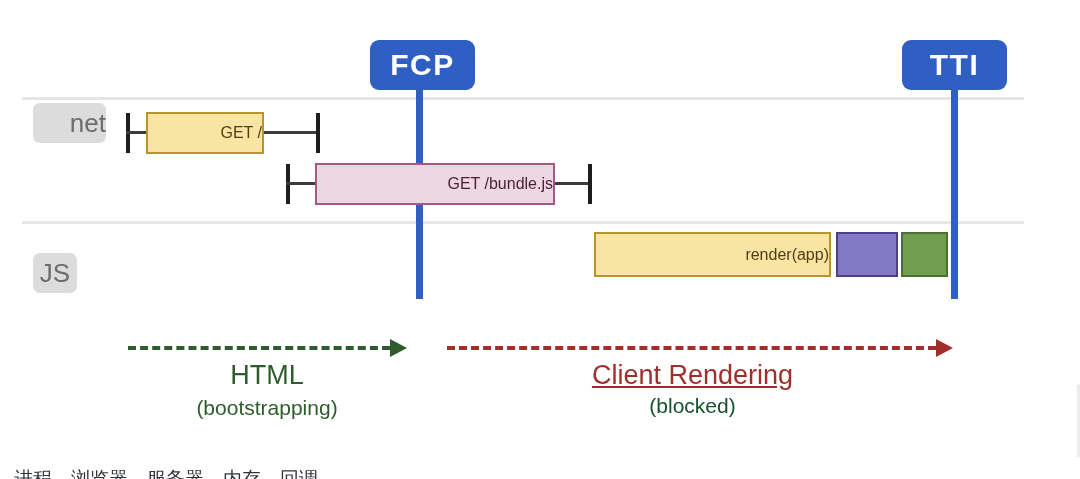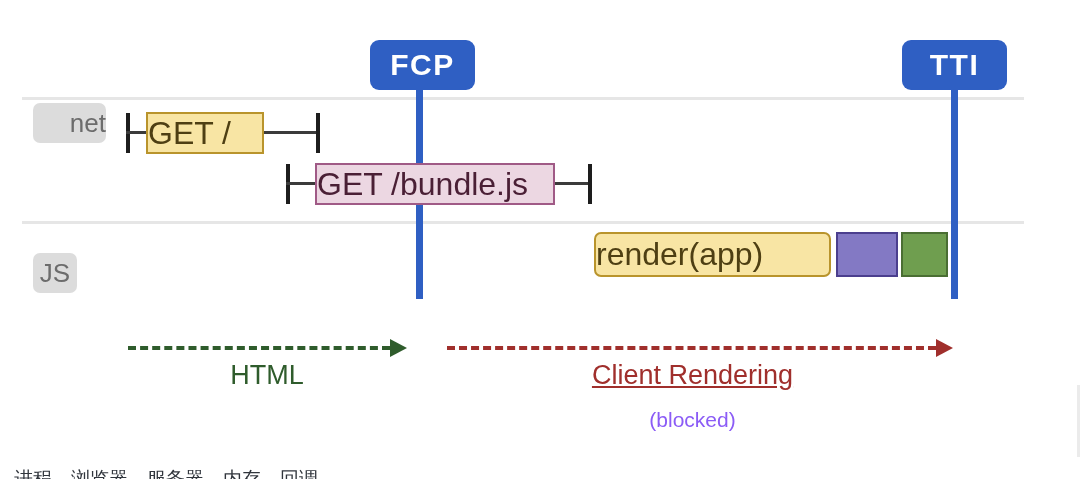--- a/index.html
+++ b/index.html
@@ -61,23 +61,24 @@
     box-sizing: border-box;
   }
 
   
   .bar {
     position: absolute;
     box-sizing: border-box;
     border: 2px solid;
     display: flex;
     align-items: center;
-    justify-content: flex-start;
-    font-size: 32px;
-    white-space: nowrap;
+    justify-content: flex-end;
+    font-size: 16px;
+    white-space: nowrap;
+    padding-left: 7px;
   }
   .whisker-stem {
     position: absolute;
     height: 3px;
     background: #3b3b3b;
   }
   .whisker-cap {
     position: absolute;
     width: 4px;
     background: #1d1d1d;
@@ -182,42 +183,43 @@
   <div class="whisker-cap" style="left:286px; top:164px; height:40px;"></div>
   <div class="whisker-stem" style="left:286px; top:182px; width:31px;"></div>
   <div class="whisker-stem" style="left:553px; top:182px; width:39px;"></div>
   <div class="whisker-cap" style="left:588px; top:164px; height:40px;"></div>
   <div class="bar" style="left:315px; top:163px; width:240px; height:42px;
               background:#ecd7e2; border-color:#a05a86; color:#4a1f35;">
     <span>GET /bundle.js</span>
   </div>
 
   <div class="bar" style="left:594px; top:232px; width:237px; height:45px;
-              background:#f8e5a4; border-color:#b9942c; color:#4e3f13;border-radius:7px;">
+              background:#f8e5a4; border-color:#b9942c; color:#4e3f13;">
     <span>render(app)</span>
   </div>
   <div class="bar" style="left:836px; top:232px; width:62px; height:45px;
               background:#8379c4; border-color:#4b3f8e;">
     <span></span>
   </div>
   <div class="bar" style="left:901px; top:232px; width:47px; height:45px;
               background:#6f9e4f; border-color:#4a6e33;">
     <span></span>
   </div>
 
   <div class="phase" style="left:0; top:0; width:1080px; height:464px;">
     <div class="phase-line" style="left:128px; top:346px; width:262px; border-top-color:#2f5c2c;"></div>
     <div class="phase-head" style="left:390px; top:339px; border-left-color:#2f5c2c;"></div>
     <div class="phase-title" style="left:128px; top:360px; width:278px; color:#2f5c2c;">HTML</div>
+    <div class="phase-sub" style="left:128px; top:396px; width:278px; color:#2f5c2c;">(bootstrapping)</div>
   </div>
 
   <div class="phase" style="left:0; top:0; width:1080px; height:479px;">
     <div class="phase-line" style="left:447px; top:346px; width:489px; border-top-color:#a02f2c;"></div>
     <div class="phase-head" style="left:936px; top:339px; border-left-color:#a02f2c;"></div>
     <div class="phase-title" style="left:440px; top:360px; width:505px; color:#a02f2c;text-decoration:underline;">Client Rendering</div>
-    <div class="phase-sub" style="left:440px; top:408px; width:505px; color:#8b5cf6;">(blocked)</div>
+    <div class="phase-sub" style="left:440px; top:394px; width:505px; color:#14532d;">(blocked)</div>
   </div>
 
   <div id="wm-rule"></div>
 
   <div id="caption-strip">进程、浏览器、服务器、内存、回调</div>
 
 </div>
 
 </body></html>

